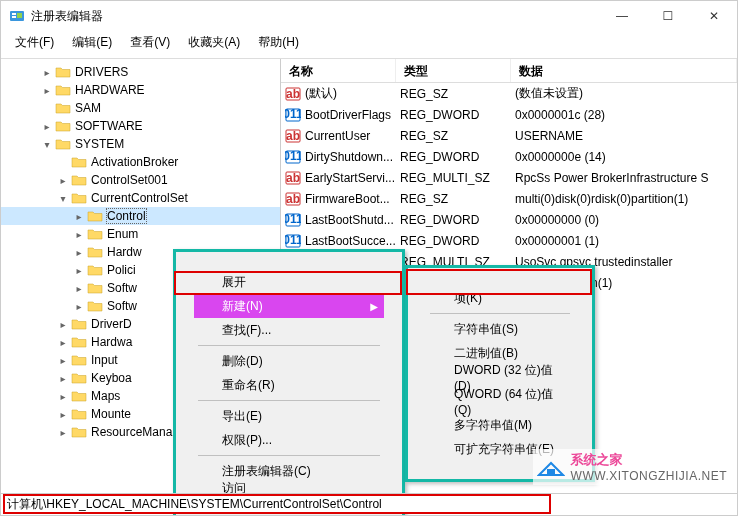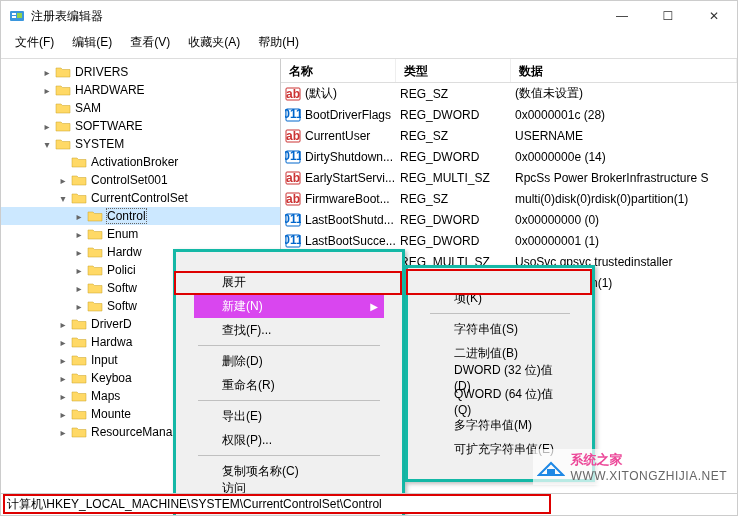--- a/index.html
+++ b/index.html
@@ -383,21 +383,21 @@
     </div>
     <div class="cm-sep"></div>
     <div class="cm-item">
       <span>导出(E)</span>
     </div>
     <div class="cm-item">
       <span>权限(P)...</span>
     </div>
     <div class="cm-sep"></div>
     <div class="cm-item">
-      <span>复制项名称(C)</span>
+      <span>注册表编辑器(C)</span>
     </div>
     <div class="cm-item">
       <span>访问 HKEY_CURRENT_USER(T)</span>
     </div>
   </div>
 
 <div class="context-menu cm2" id="cm2">
     <div class="cm-item">
       <span>项(K)</span>
     </div>

